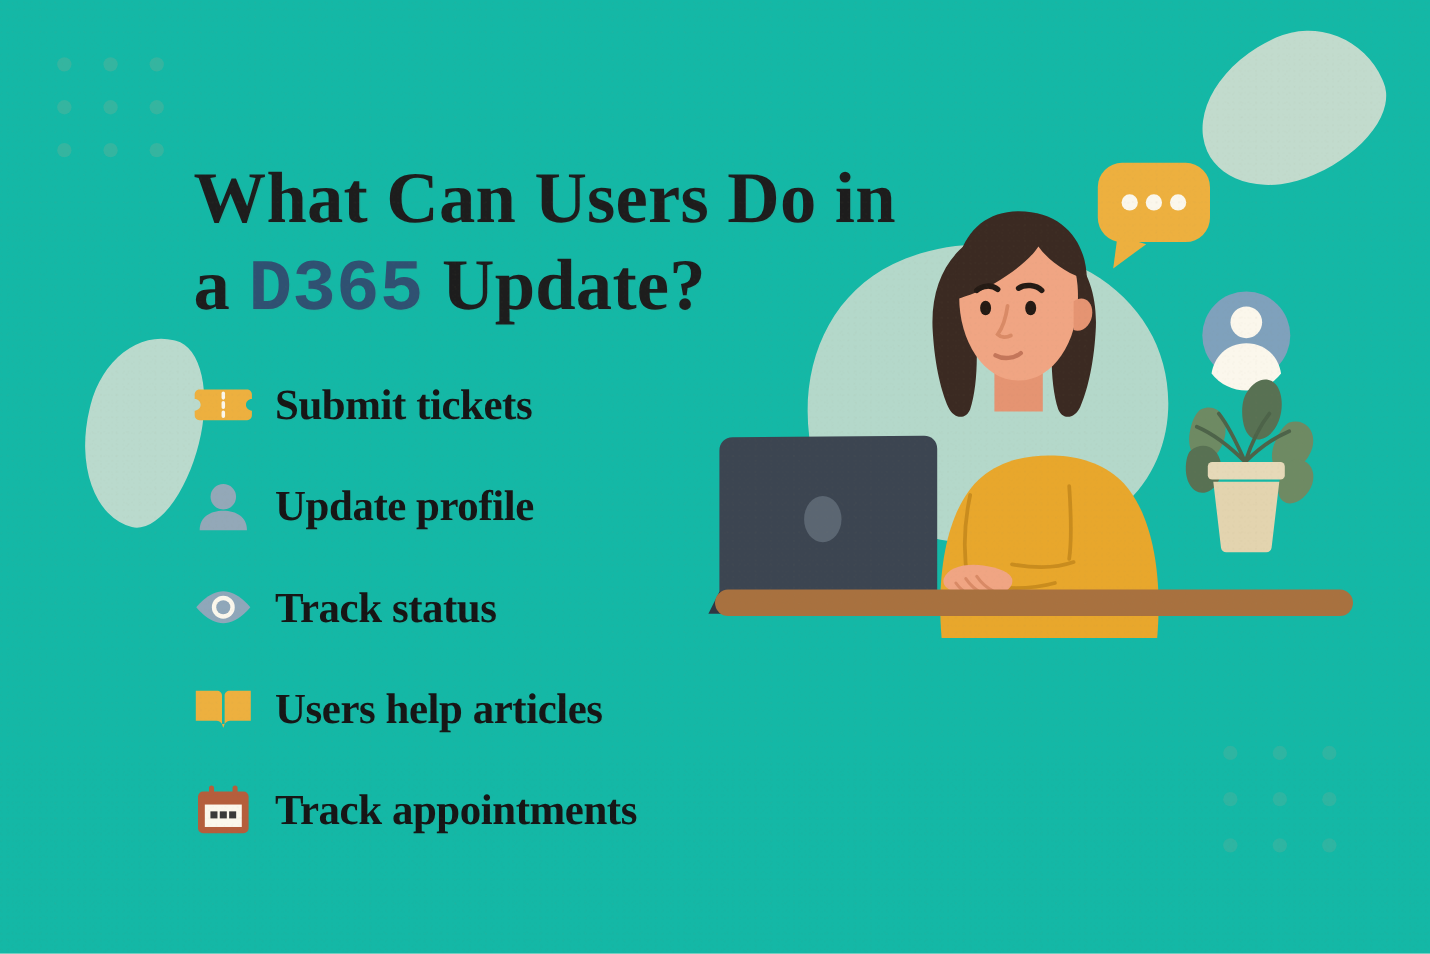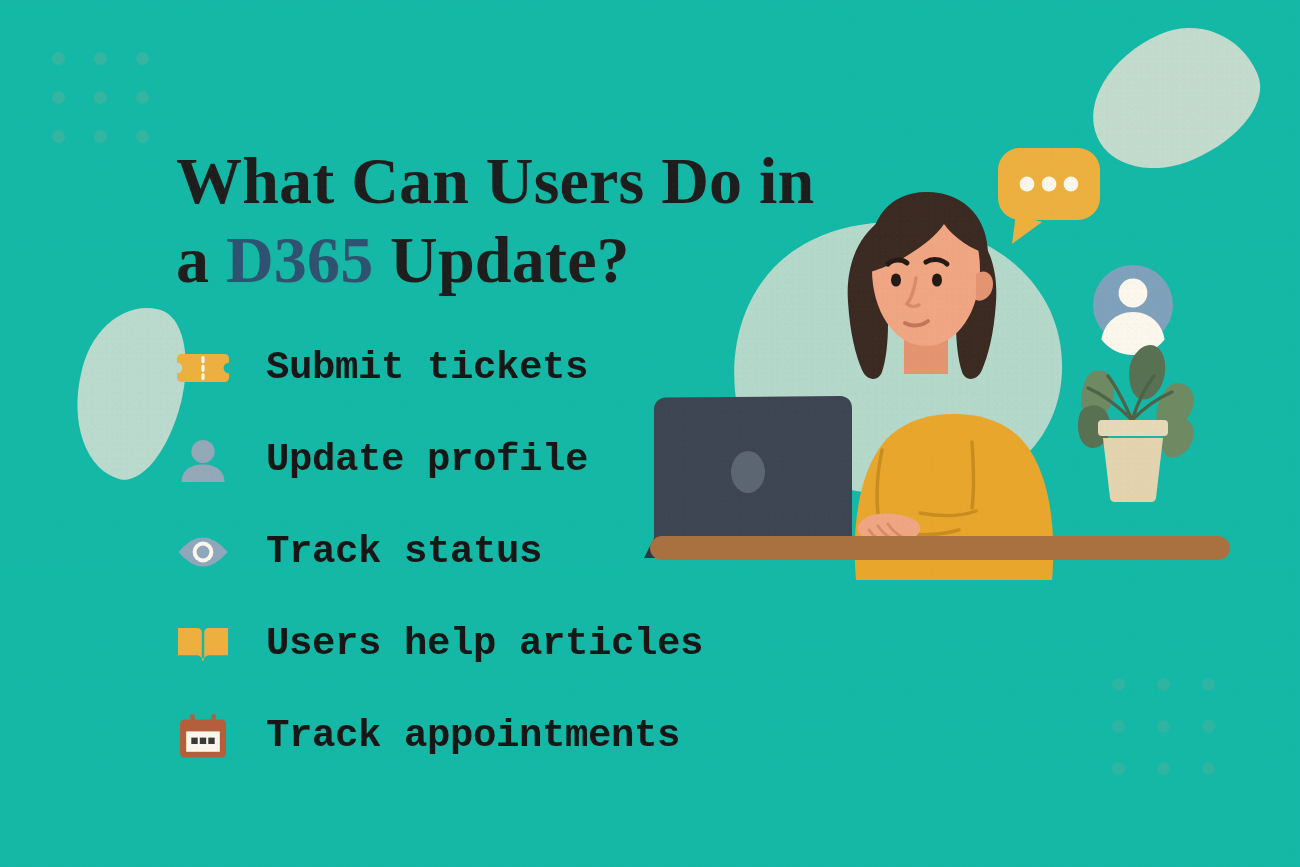--- a/index.html
+++ b/index.html
@@ -67,21 +67,21 @@
     width: 790px;
     z-index: 20;
     font-family: "Liberation Serif", serif;
     font-weight: 700;
     font-size: 66px;
     line-height: 1.20;
     letter-spacing: .2px;
     color: #1d1d1d;
     text-shadow: 1px 1px 0 rgba(120,110,90,.10);
   }
-  #heading .accent { color: #2f5172; }
+  #heading .accent { color: #2f5172; font-family: Liberation Mono, monospace; }
 
   
   #feature-list {
     position: absolute;
     left: 172px; top: 322px;
     z-index: 20;
     margin: 0; padding: 0;
     list-style: none;
     width: 620px;
   }
@@ -92,22 +92,22 @@
   }
   .feature-icon {
     width: 62px;
     min-width: 62px;
     height: 62px;
     display: flex;
     align-items: center;
     justify-content: center;
   }
   .feature-label {
-    margin-left: 32px;
-    font-family: Liberation Mono, monospace;
+    margin-left: 16px;
+    font-family: Liberation Serif, serif;
     font-weight: 600;
     font-size: 39px;
     letter-spacing: -.4px;
     color: #161616;
     white-space: nowrap;
     text-shadow: 1px 1px 0 rgba(120,110,90,.07);
   }
 
   
   #illustration {

